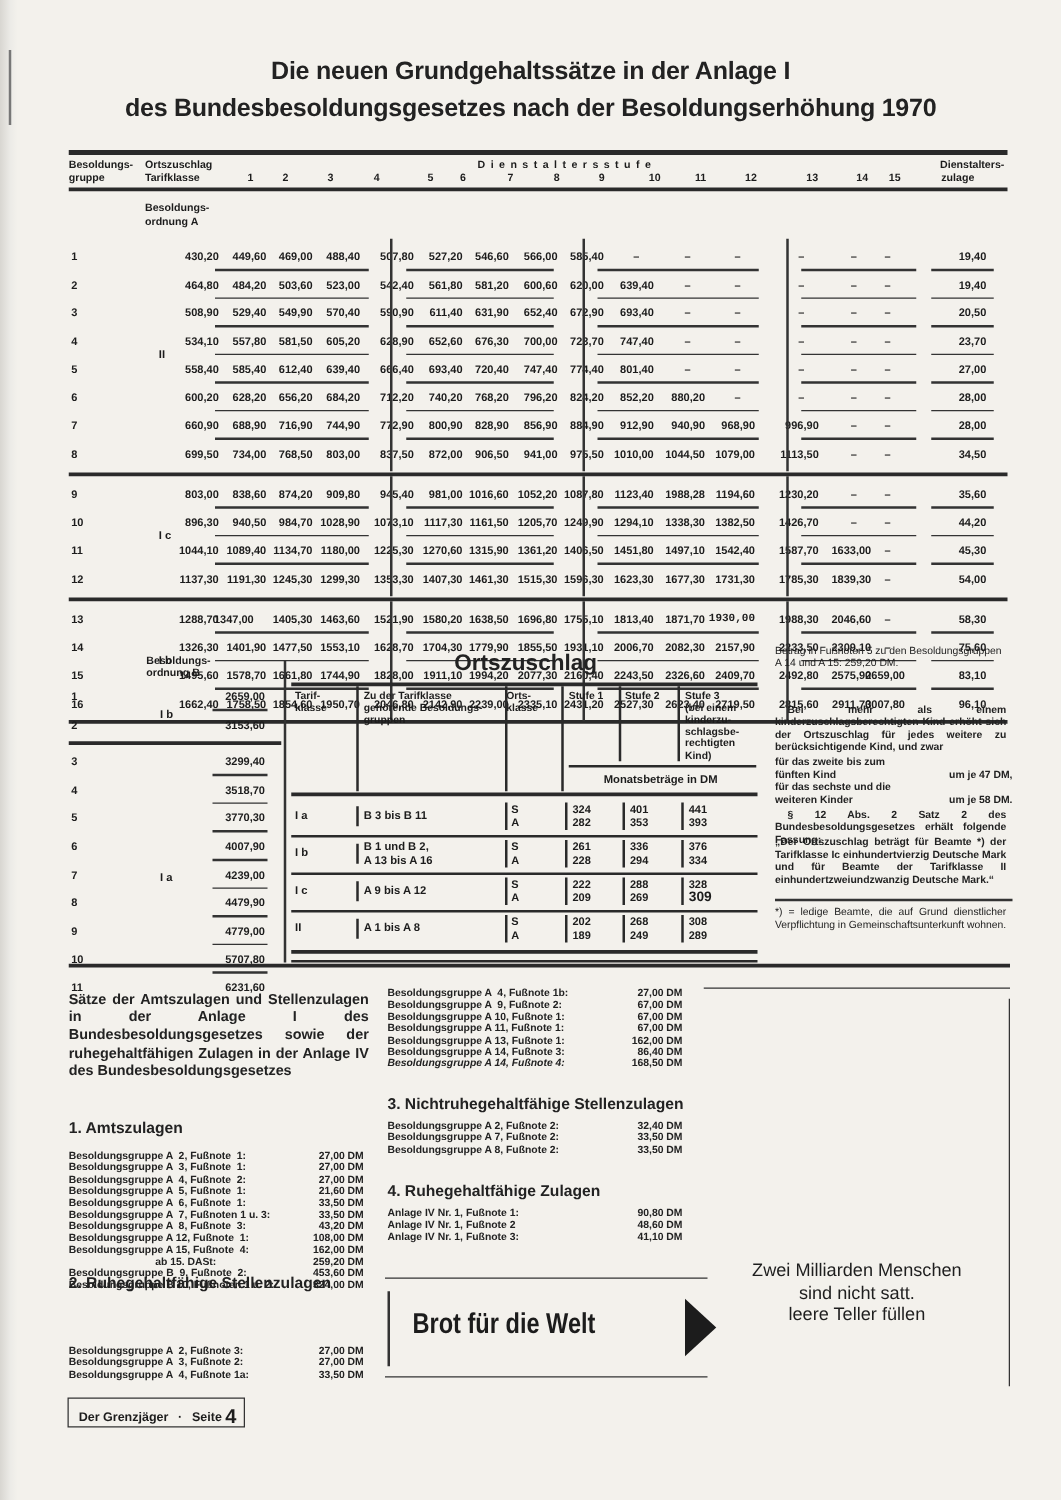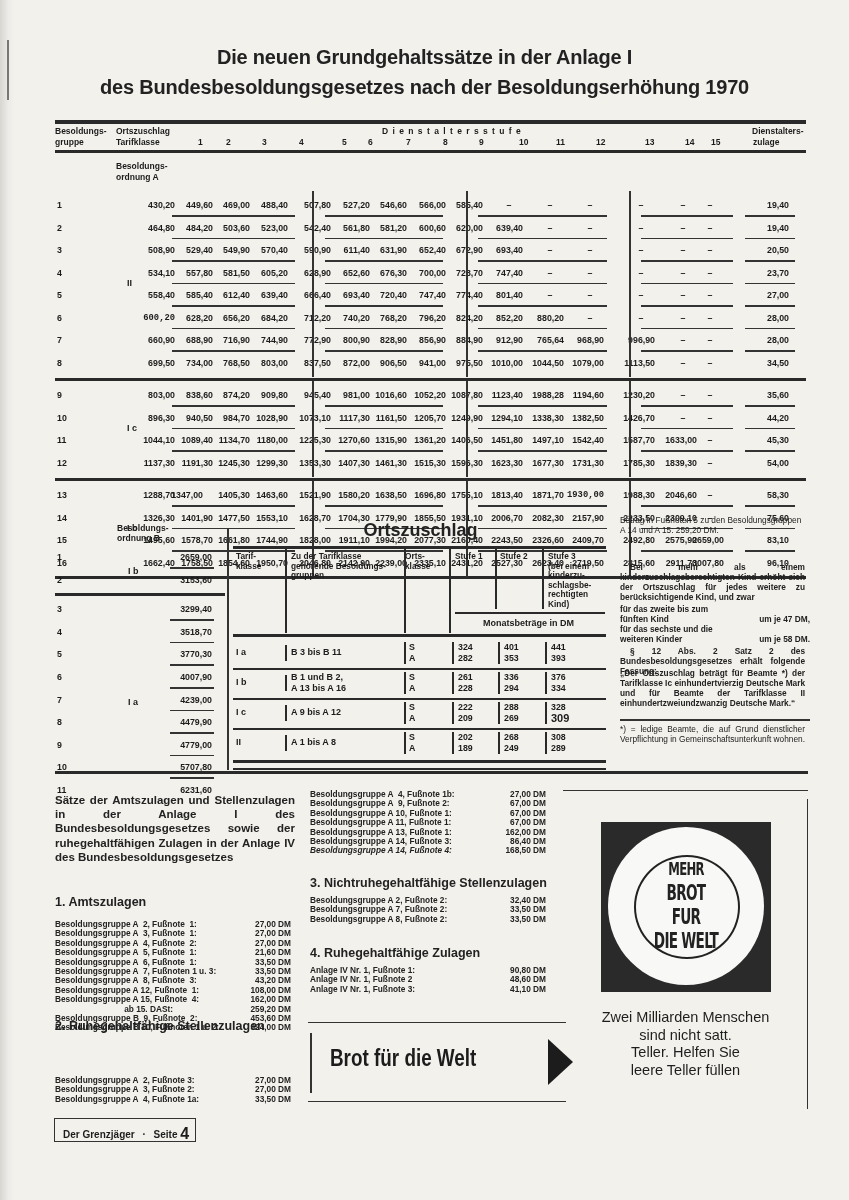--- a/index.html
+++ b/index.html
@@ -234,21 +234,21 @@
             <span class="num" style="left: 633px; width: 44px; text-align: center;">–</span>
             <span class="num" style="left: 690px; width: 44px;">27,00</span>
             <div class="uline" style="left: 117px; width: 123px;"></div>
             <div class="uline" style="left: 270px; width: 118px;"></div>
             <div class="uline" style="left: 423px; width: 129px;"></div>
             <div class="uline" style="left: 586px; width: 92px;"></div>
             <div class="uline" style="left: 690px; width: 50px;"></div>
           </div>
           <div class="row">
             <span style="left: 2px;">6</span>
-            <span class="num" style="left: 76px; width: 44px; font-family: Liberation Mono, monospace;">600,20</span>
+            <span class="num" style="left: 76px; width: 44px;">600,20</span>
             <span class="num" style="left: 114px; width: 44px;">628,20</span>
             <span class="num" style="left: 151px; width: 44px;">656,20</span>
             <span class="num" style="left: 189px; width: 44px;">684,20</span>
             <span class="num" style="left: 232px; width: 44px;">712,20</span>
             <span class="num" style="left: 271px; width: 44px;">740,20</span>
             <span class="num" style="left: 308px; width: 44px;">768,20</span>
             <span class="num" style="left: 347px; width: 44px;">796,20</span>
             <span class="num" style="left: 384px; width: 44px;">824,20</span>
             <span class="num" style="left: 424px; width: 44px;">852,20</span>
             <span class="num" style="left: 465px; width: 44px;">880,20</span>
@@ -268,21 +268,21 @@
             <span class="num" style="left: 76px; width: 44px;">660,90</span>
             <span class="num" style="left: 114px; width: 44px;">688,90</span>
             <span class="num" style="left: 151px; width: 44px;">716,90</span>
             <span class="num" style="left: 189px; width: 44px;">744,90</span>
             <span class="num" style="left: 232px; width: 44px;">772,90</span>
             <span class="num" style="left: 271px; width: 44px;">800,90</span>
             <span class="num" style="left: 308px; width: 44px;">828,90</span>
             <span class="num" style="left: 347px; width: 44px;">856,90</span>
             <span class="num" style="left: 384px; width: 44px;">884,90</span>
             <span class="num" style="left: 424px; width: 44px;">912,90</span>
-            <span class="num" style="left: 465px; width: 44px;">765,64</span>
+            <span class="num" style="left: 465px; width: 44px;">940,90</span>
             <span class="num" style="left: 505px; width: 44px;">968,90</span>
             <span class="num" style="left: 556px; width: 44px;">996,90</span>
             <span class="num" style="left: 606px; width: 44px; text-align: center;">–</span>
             <span class="num" style="left: 633px; width: 44px; text-align: center;">–</span>
             <span class="num" style="left: 690px; width: 44px;">28,00</span>
             <div class="uline" style="left: 117px; width: 123px;"></div>
             <div class="uline" style="left: 270px; width: 118px;"></div>
             <div class="uline" style="left: 423px; width: 129px;"></div>
             <div class="uline" style="left: 586px; width: 92px;"></div>
             <div class="uline" style="left: 690px; width: 50px;"></div>
@@ -826,33 +826,23 @@
       <span class="val">48,60 DM</span>
     </div>
     <div class="li">
       <span class="lab" style="white-space: pre;">Anlage IV Nr. 1, Fußnote 3:</span>
       <span class="val">41,10 DM</span>
     </div>
   </div>
 
 <div class="ad-box">
   <div class="rv"></div>
-  <div class="ad-img">
-    <div class="ad-circle">
-      <div class="ad-ring"></div>
-      <div class="ad-logo" style="top:30px;font-size:18px">MEHR</div>
-      <div class="ad-logo" style="top:54px">BROT</div>
-      <div class="ad-logo" style="top:78px">FUR</div>
-      <div class="ad-logo" style="top:102px">DIE WELT</div>
-    </div>
-  </div>
   <div class="ad-caption">
     <div>Zwei Milliarden Menschen</div>
     <div>sind nicht satt.</div>
-    <div>Teller. Helfen Sie</div>
     <div>leere Teller füllen</div>
   </div>
 </div>
 <div class="brot-box">
   <div class="lv"></div>
   <div class="brot-text">Brot für die Welt</div>
   <div class="brot-arrow"></div>
 </div>
 
 <div class="footer-box">

